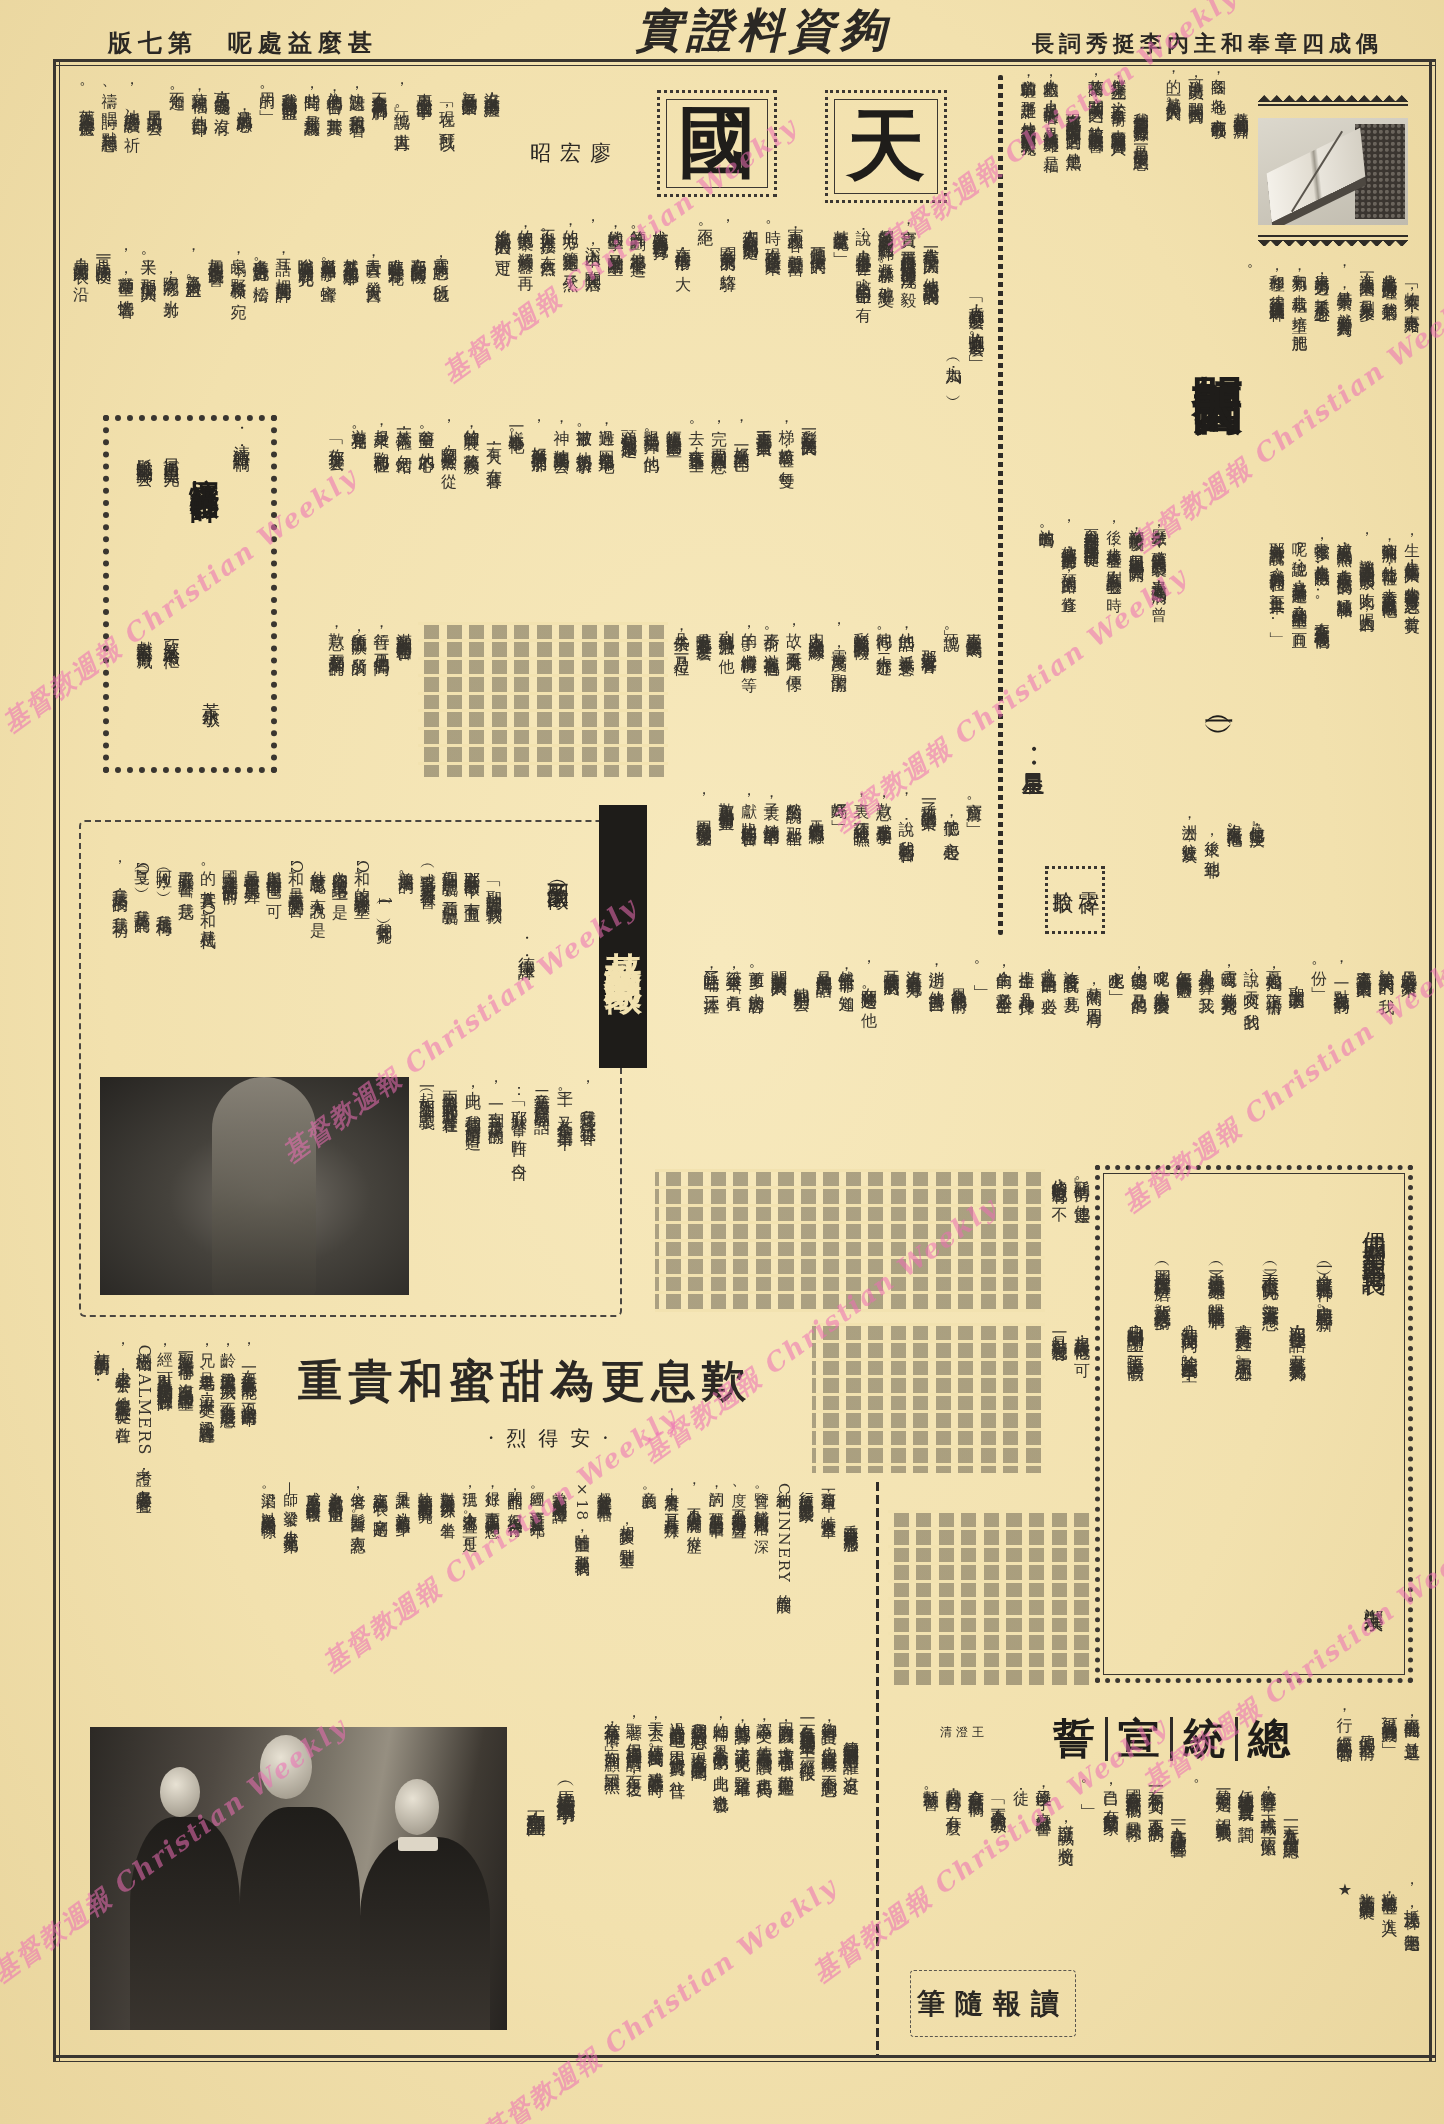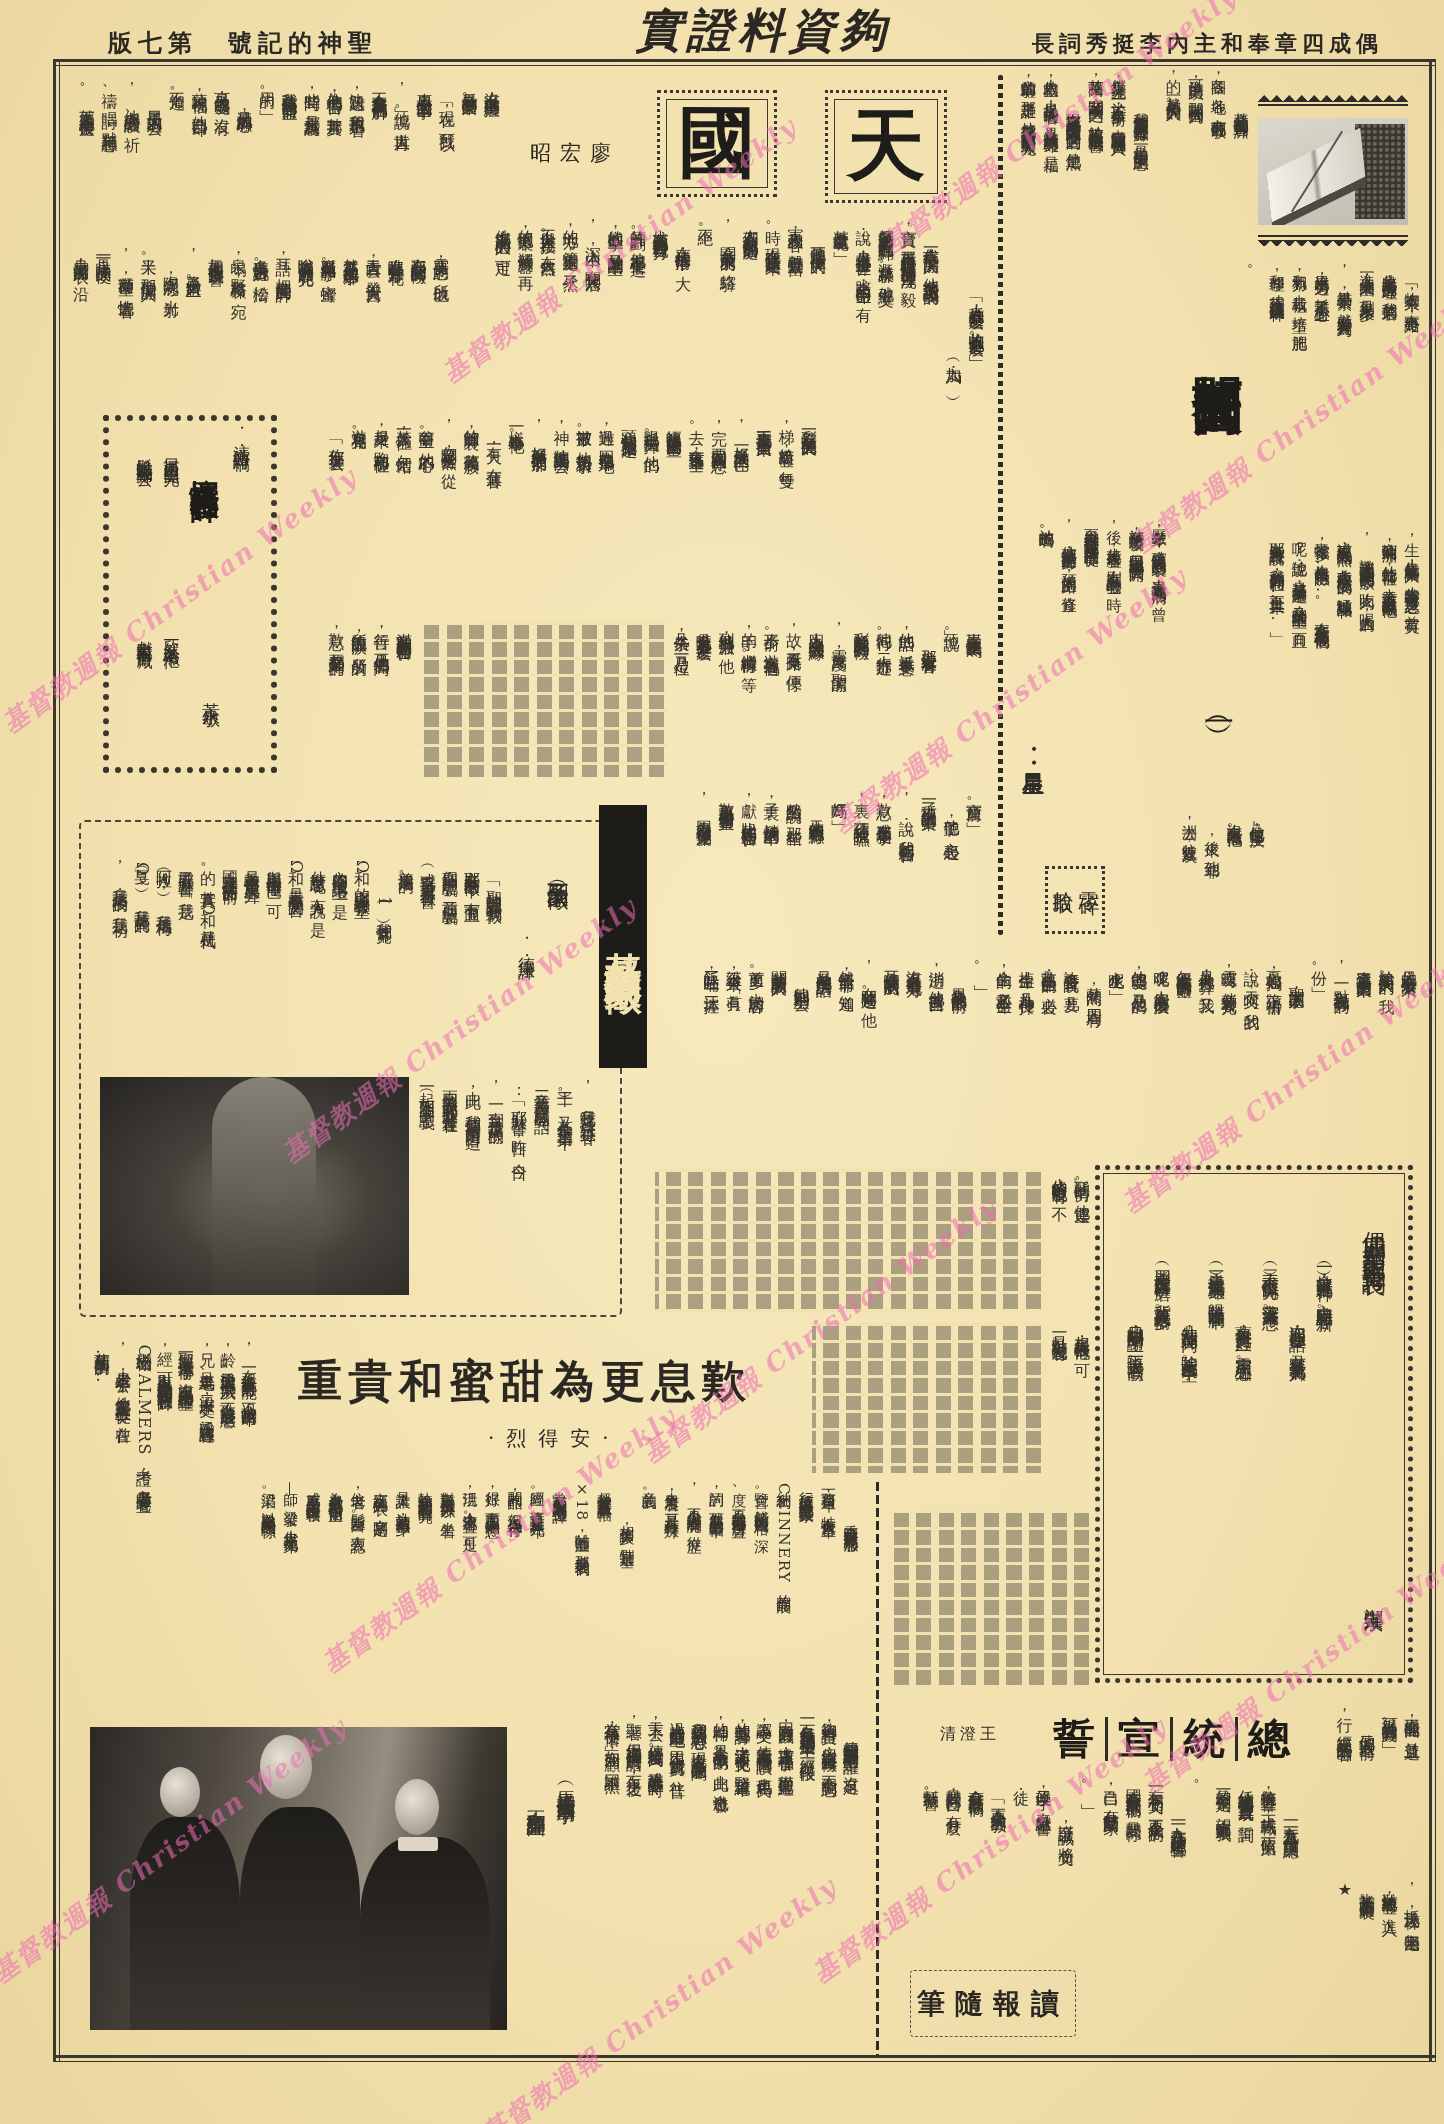--- a/index.html
+++ b/index.html
@@ -40,21 +40,21 @@
 #sym-head{background:#1e1c19;display:flex;justify-content:center;align-items:center}
 .poem4 .col:nth-child(even){padding-top:56px}
 .oath-title{position:absolute;display:flex;flex-direction:row-reverse;align-items:center;font-family:"DejaVu Sans",sans-serif;font-weight:bold;font-size:42px;color:#1f1d1a}
 .oath-bar{width:3px;height:44px;background:#2f2c27;margin:0 10px}
 </style>
 </head>
 <body>
 
 <div class="paper"></div>
 
-<div class="rtl" style="left:108px;top:27px;font-size:24px;font-weight:bold;letter-spacing:6px">聖神的記號　第七版</div>
+<div class="rtl" style="left:108px;top:27px;font-size:24px;font-weight:bold;letter-spacing:6px">甚麼益處呢　第七版</div>
 <div class="rtl" style="left:636px;top:0px;font-size:46px;font-weight:bold;font-style:italic;letter-spacing:5px">夠資料證實</div>
 <div class="rtl" style="left:1032px;top:29px;font-size:22px;font-weight:bold;letter-spacing:5px">偶成四章奉和主內李挺秀詞長</div>
 
 <div class="rule-h" style="left:53px;top:59px;width:1383px"></div>
 <div class="rule-v" style="left:53px;top:59px;height:2003px"></div>
 <div class="rule-v" style="left:1429px;top:59px;height:2003px"></div>
 <div class="rule-h" style="left:53px;top:2055px;width:1383px"></div>
 
 <div class="tbox" style="left:825px;top:90px;width:122px;height:113px">
     <span>天</span>
@@ -451,21 +451,21 @@
 
 <div class="oath-title" style="left:1040px;top:1713px;width:250px;height:52px">
   <span>總</span>
   <span class="oath-bar"></span>
   <span>統</span>
   <span class="oath-bar"></span>
   <span>宣</span>
   <span class="oath-bar"></span>
   <span>誓</span>
 </div>
-<div class="rtl" style="left:940px;top:1724px;font-size:16px;letter-spacing:4px">王澄清</div>
+<div class="rtl" style="left:940px;top:1724px;font-size:12px;letter-spacing:4px">王澄清</div>
 <div class="vb" style="left:919.5px;top:1777px;width:382.5px;height:272px">
     <span class="col">　　一九六五年一月二十日美國總</span>
     <span class="col">統詹遜宣誓，正式就職，依照第一</span>
     <span class="col">任總統華盛頓獨立宣言成規，誓詞</span>
     <span class="col">的最後一句是：「望上帝幫助我」</span>
     <span class="col">。</span>
     <span class="col">　　一九六一年甘廼廸總統宣誓，</span>
     <span class="col">有一句不朽文句：「不要企求你的</span>
     <span class="col">國家有什麼可幫助你們，只要問你</span>
     <span class="col">自己，有什麼幫助國家</span>

